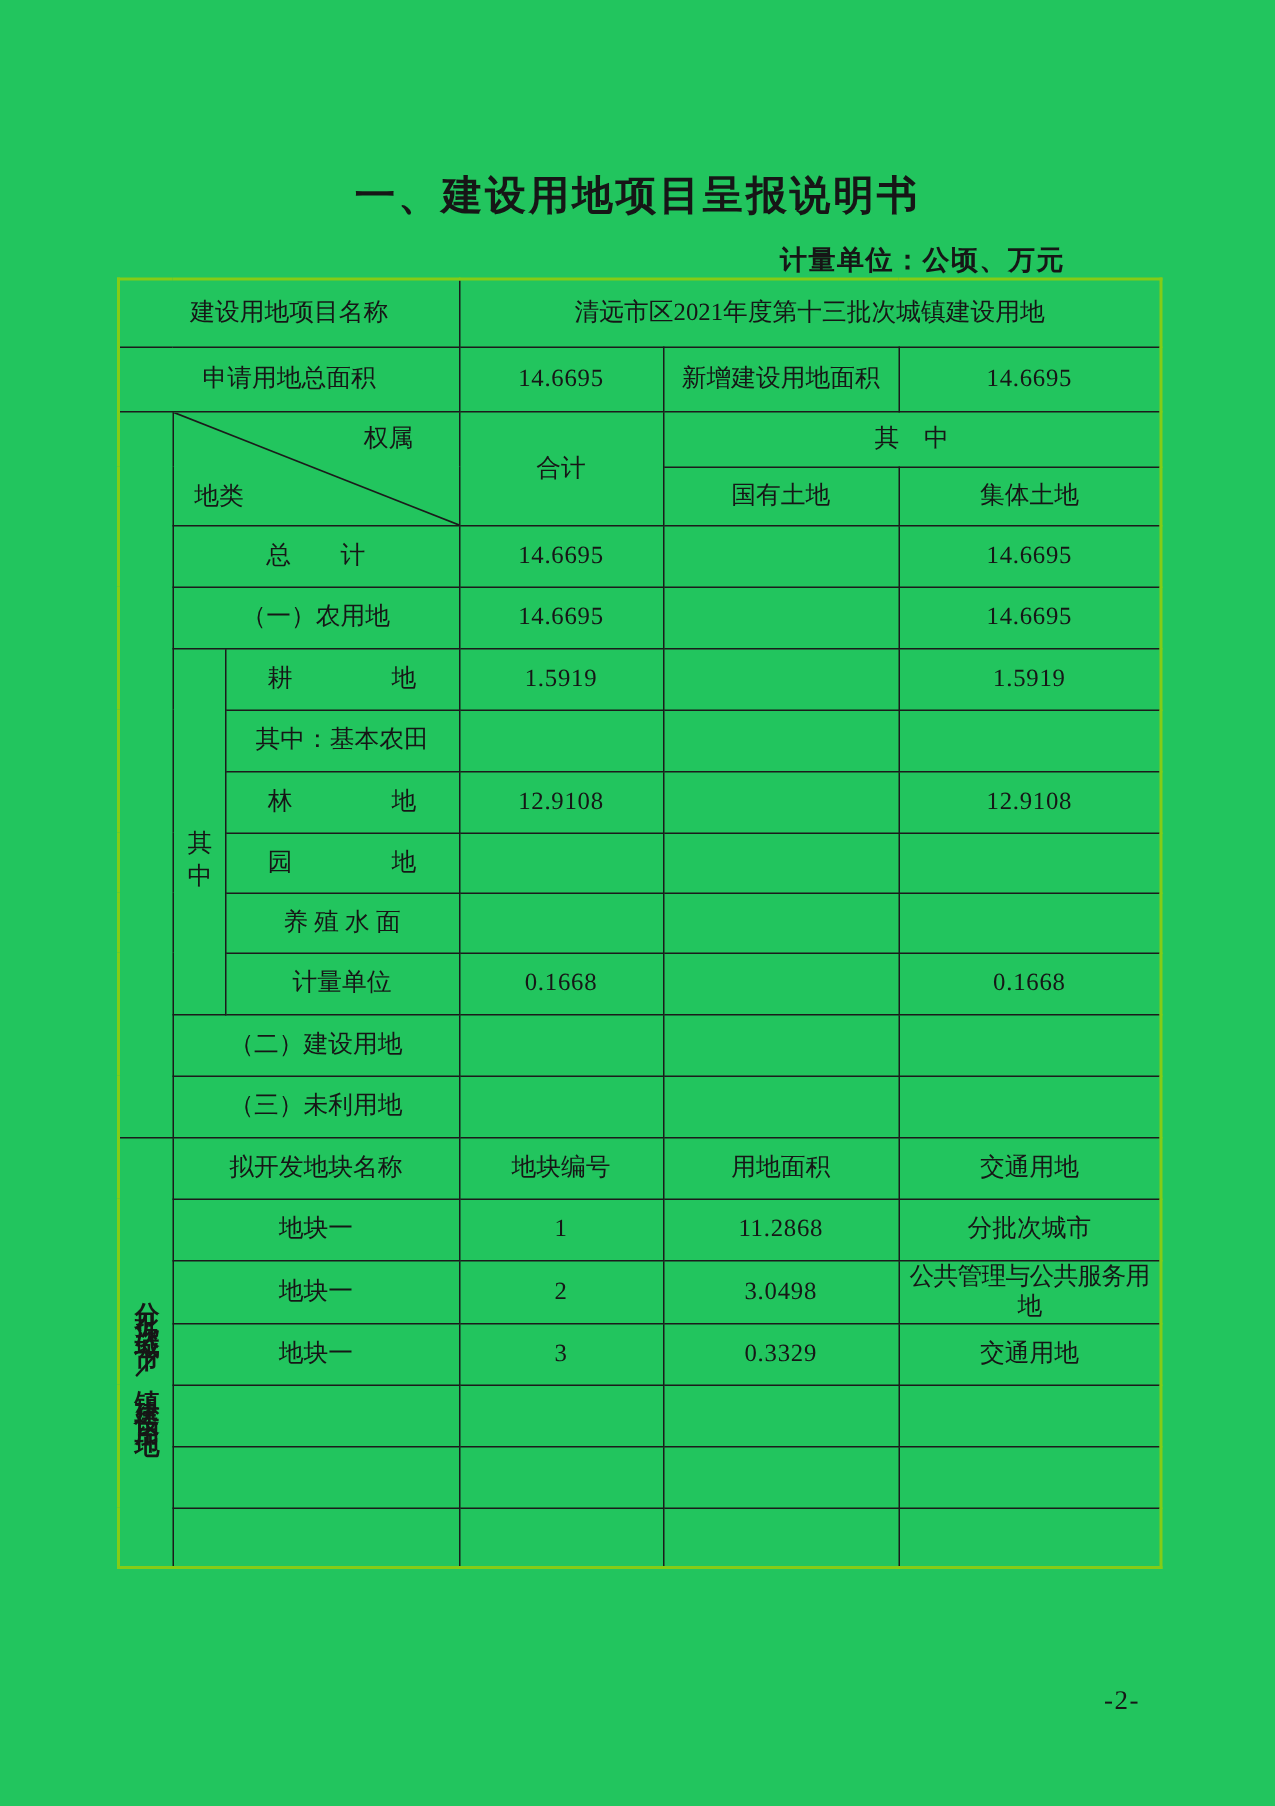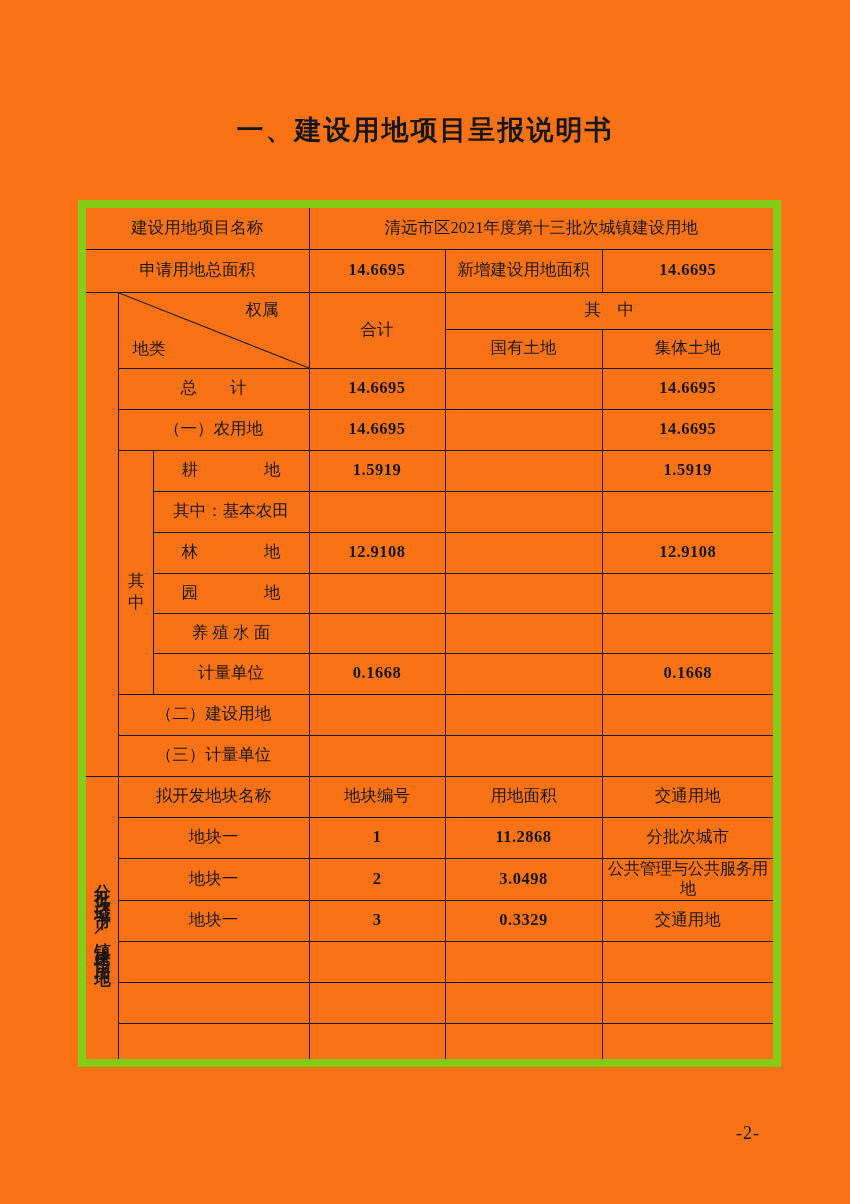--- a/index.html
+++ b/index.html
@@ -1,41 +1,41 @@
 <!DOCTYPE html>
 <html><head>
 <meta charset="utf-8">
 <style>
   html,body { margin:0; padding:0; background:#e8e8e8; }
   .page {
     position:relative; width:850px; height:1204px; margin:0 auto;
-    background:#f97316;
+    background:#22c55e;
     font-family:"Liberation Serif","DejaVu Serif",serif;
     color:#161616;
   }
   .title {
     position:absolute; top:112px; left:0; width:100%;
     text-align:center; font-size:27px; font-weight:700;
     letter-spacing:2px; margin:0;
   }
   .unit-note {
     position:absolute; top:161px; right:140px;
     font-size:18px; font-weight:700; letter-spacing:1px;
   }
   table.form {
-    position:absolute; left:78px; top:200px; width:695px;
+    position:absolute; left:78px; top:185px; width:695px;
     border-collapse:collapse; table-layout:fixed;
-    border:8px solid #84cc16;
+    border:2px solid #84cc16;
   }
   table.form td {
     border:1.6px solid #1b1b1b;
     padding:0 2px; text-align:center; vertical-align:middle;
     font-size:16.5px; overflow:hidden; line-height:1.25;
   }
-  td.num { font-size:17px; letter-spacing:0.5px;font-weight:bold; }
+  td.num { font-size:17px; letter-spacing:0.5px; }
   tr.hr1  { height:45px; }
   tr.hr2  { height:43px; }
   tr.hr3a { height:37px; }
   tr.hr3b { height:39px; }
   tr.hrow { height:41px; }
   tr.hlast{ height:40px; }
   
   td.diag { position:relative; padding:0;margin-left:48px; }
   td.diag svg { position:absolute; left:0; top:0; width:100%; height:100%; display:block; }
   .diag-top    { position:absolute; top:7px;  right:30px; }
@@ -53,20 +53,21 @@
     position:absolute; top:1123px; left:736px;
     font-size:18px; letter-spacing:1px;
   }
 </style>
 </head>
 <body>
 
 <div class="page">
 
   <h1 class="title">一、建设用地项目呈报说明书</h1>
+  <div class="unit-note">计量单位：公顷、万元</div>
 
   <table class="form">
     <colgroup>
       <col style="width:36px">
         <col style="width:35px">
         <col style="width:156px">
       <col style="width:136px">
         <col style="width:157px">
         <col style="width:175px">
     </colgroup>
@@ -154,21 +155,21 @@
     </tr>
 
     <tr class="hrow">
       <td colspan="2">（二）建设用地</td>
       <td class="num"></td>
       <td class="num"></td>
       <td class="num"></td>
     </tr>
 
     <tr class="hrow">
-      <td colspan="2">（三）计量单位</td>
+      <td colspan="2">（三）未利用地</td>
       <td class="num"></td>
       <td class="num"></td>
       <td class="num"></td>
     </tr>
 
     <tr class="hrow">
       <td rowspan="7" class="vert parcel-vert"><span>分批次城市／镇建设用地</span></td>
       <td colspan="2">拟开发地块名称</td>
       <td>地块编号</td>
       <td>用地面积</td>

